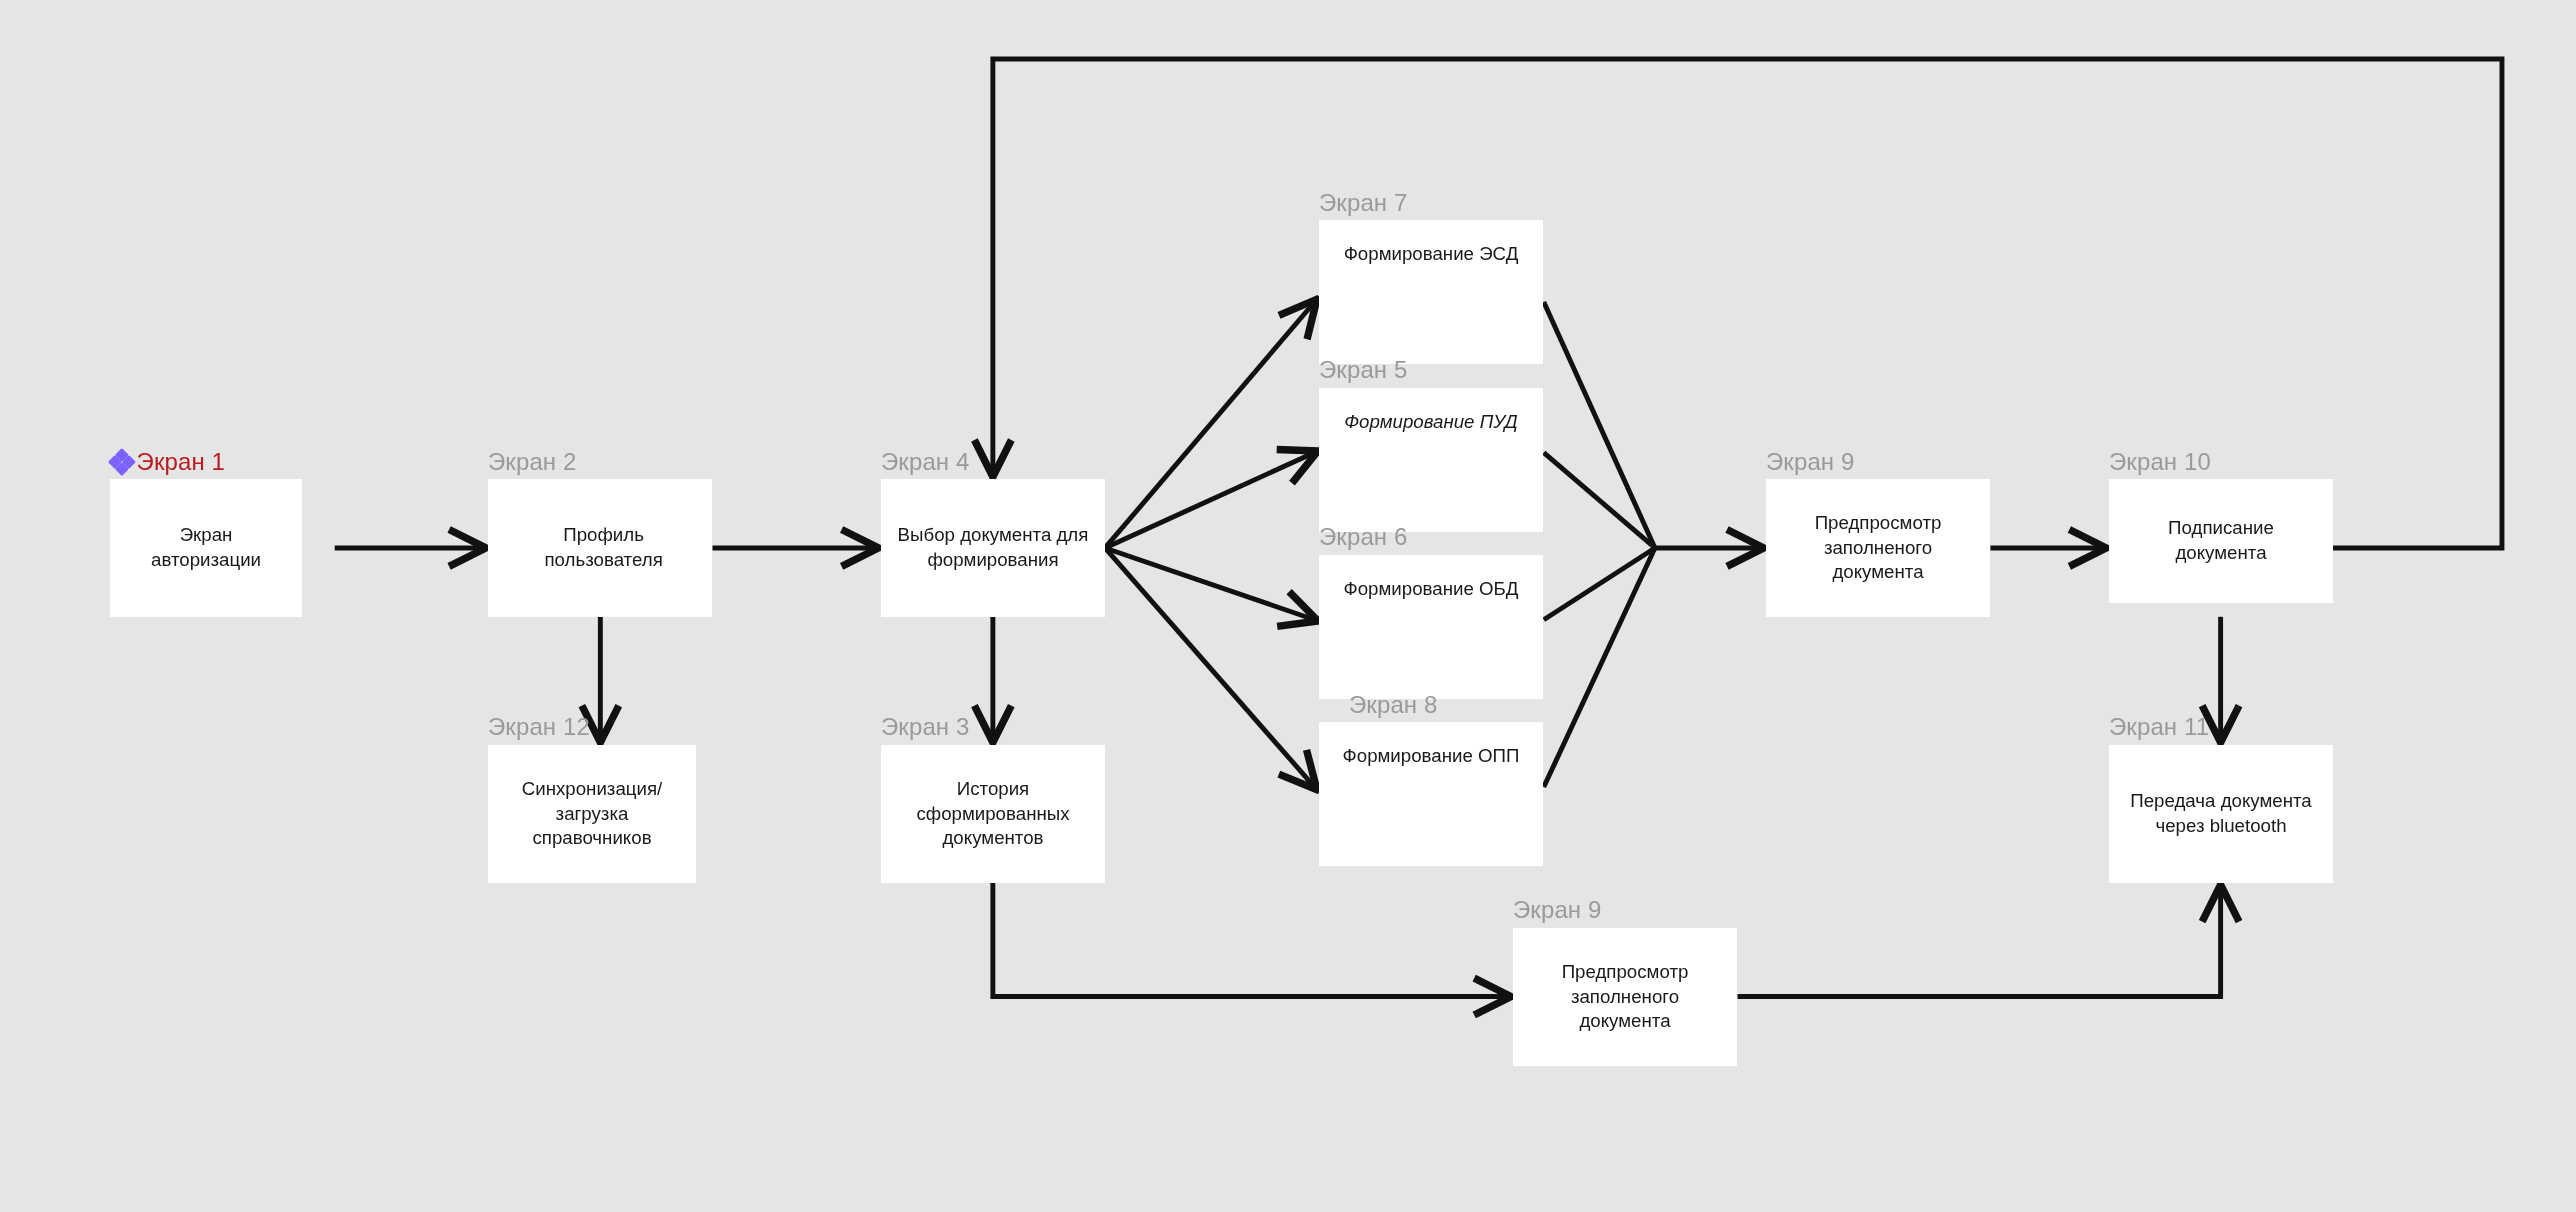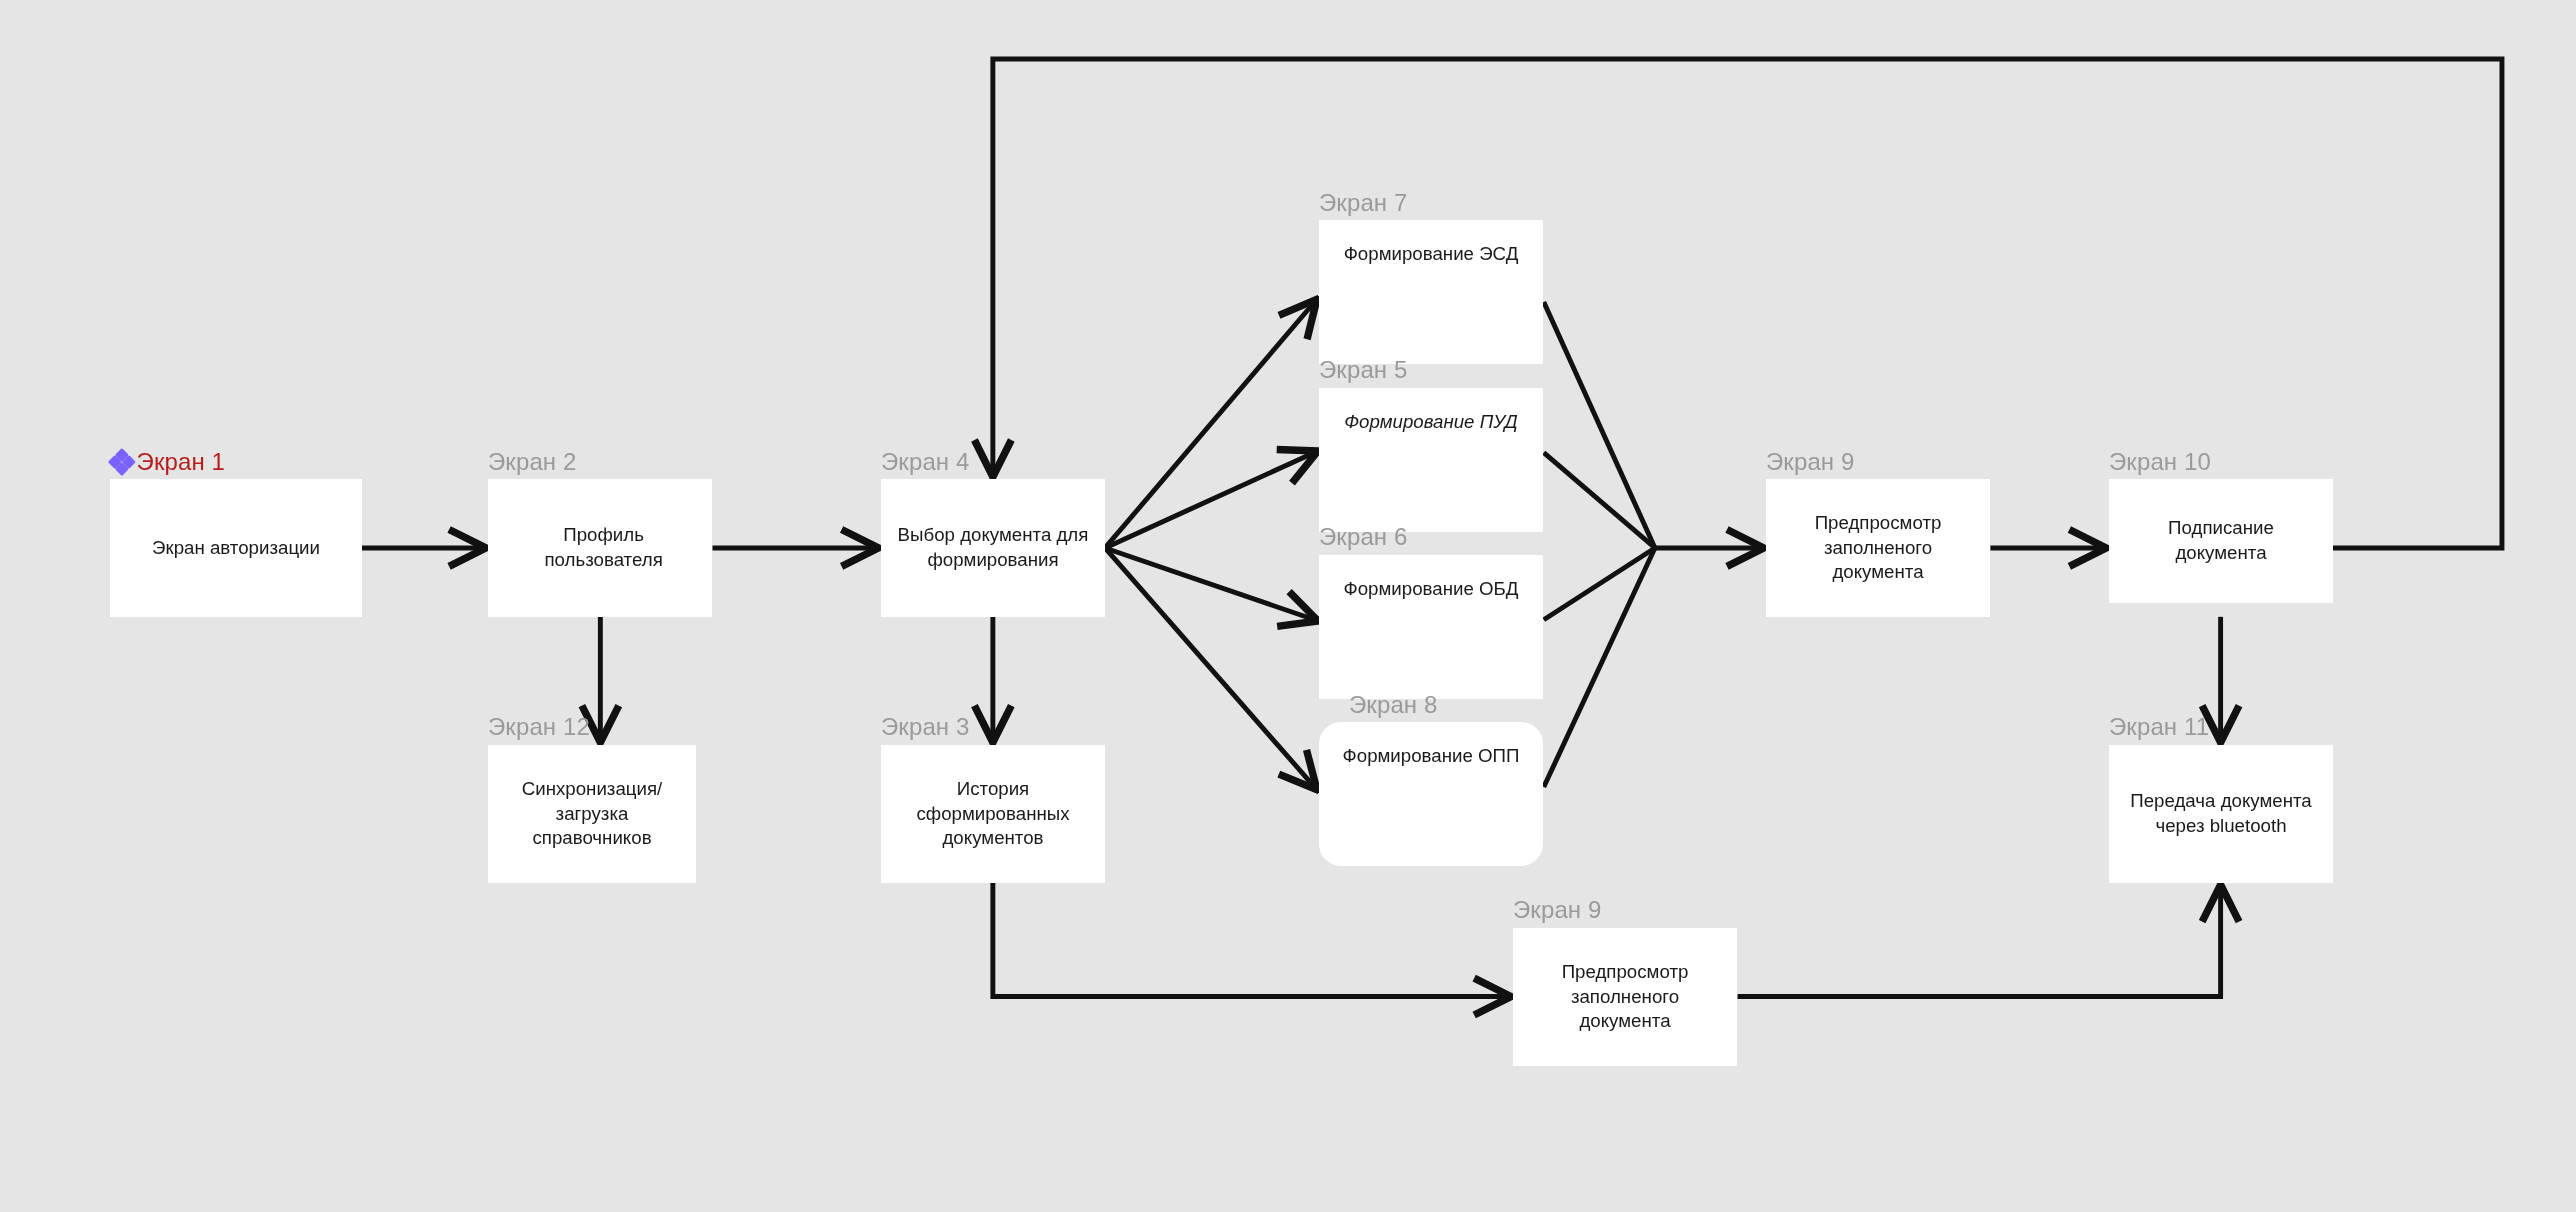--- a/index.html
+++ b/index.html
@@ -124,21 +124,21 @@
 
   <div class="node-label accent" style="left:110px; top:448px;">
     <span class="diamond-icon">
       <i class="d-top"></i>
         <i class="d-left"></i>
         <i class="d-right"></i>
         <i class="d-bottom"></i>
     </span>
     <span>Экран 1</span>
   </div>
-  <div class="node" style="left:110px; top:479px; width:252px; height:138px;">
+  <div class="node" style="left:110px; top:479px; width:192px; height:138px;">
     <span class="node-text">Экран авторизации</span>
   </div>
 
   <div class="node-label" style="left:488px; top:448px;">Экран 2</div>
   <div class="node" style="left:488px; top:479px; width:224px; height:138px;padding-left:21px;">
     <span class="node-text">Профиль пользователя</span>
   </div>
 
   <div class="node-label" style="left:488px; top:713px;">Экран 12</div>
   <div class="node" style="left:488px; top:745px; width:208px; height:138px;">
@@ -164,21 +164,21 @@
   <div class="node align-upper" style="left:1319px; top:388px; width:224px; height:144px;font-style:italic;">
     <span class="node-text">Формирование ПУД</span>
   </div>
 
   <div class="node-label" style="left:1319px; top:523px;">Экран 6</div>
   <div class="node align-upper" style="left:1319px; top:555px; width:224px; height:144px;">
     <span class="node-text">Формирование ОБД</span>
   </div>
 
   <div class="node-label" style="left:1319px; top:691px;margin-left:30px;">Экран 8</div>
-  <div class="node align-upper" style="left:1319px; top:722px; width:224px; height:144px;border-radius:22px;">
+  <div class="node align-upper" style="left:1319px; top:722px; width:224px; height:144px;">
     <span class="node-text">Формирование ОПП</span>
   </div>
 
   <div class="node-label" style="left:1766px; top:448px;">Экран 9</div>
   <div class="node" style="left:1766px; top:479px; width:224px; height:138px;">
     <span class="node-text">Предпросмотр заполненого документа</span>
   </div>
 
   <div class="node-label" style="left:2109px; top:448px;">Экран 10</div>
   <div class="node" style="left:2109px; top:479px; width:224px; height:124px;">

